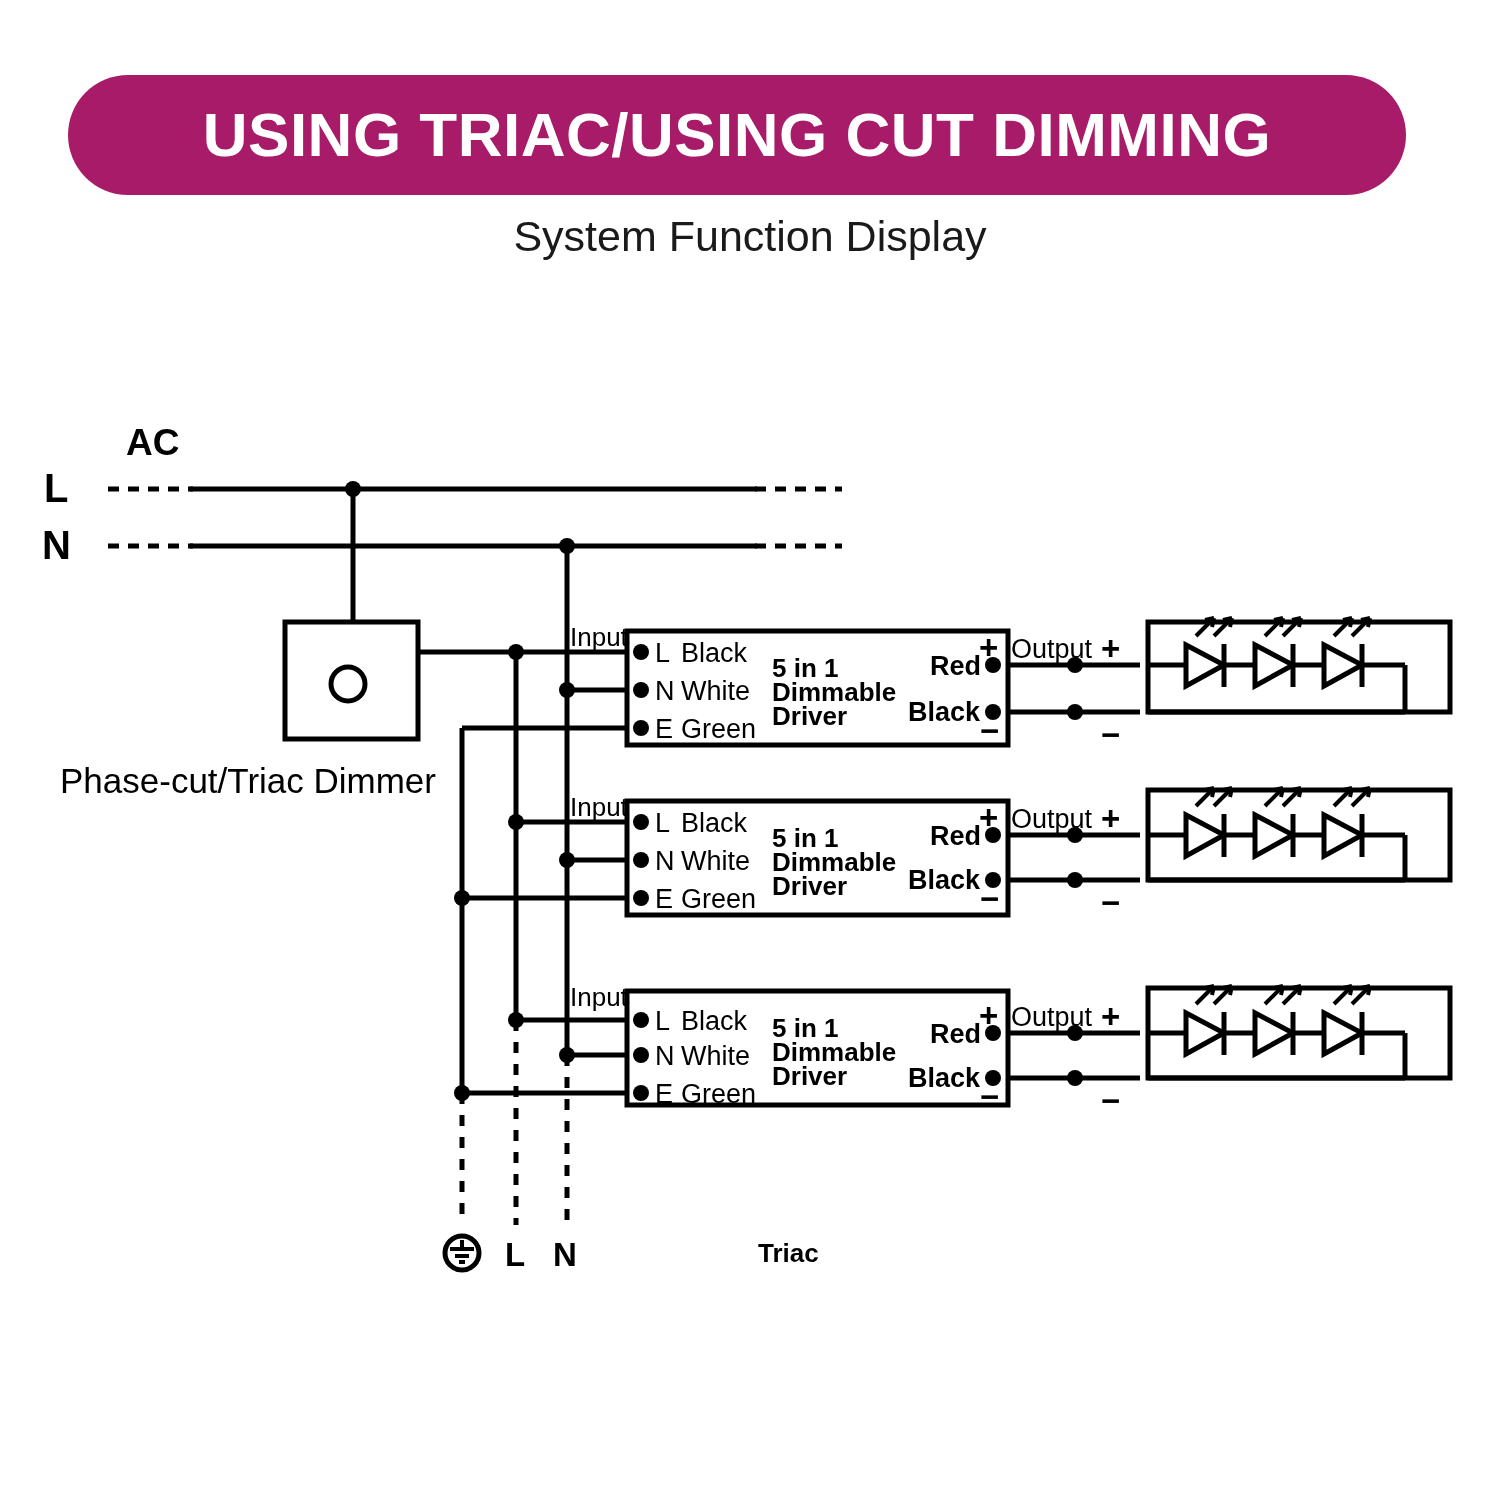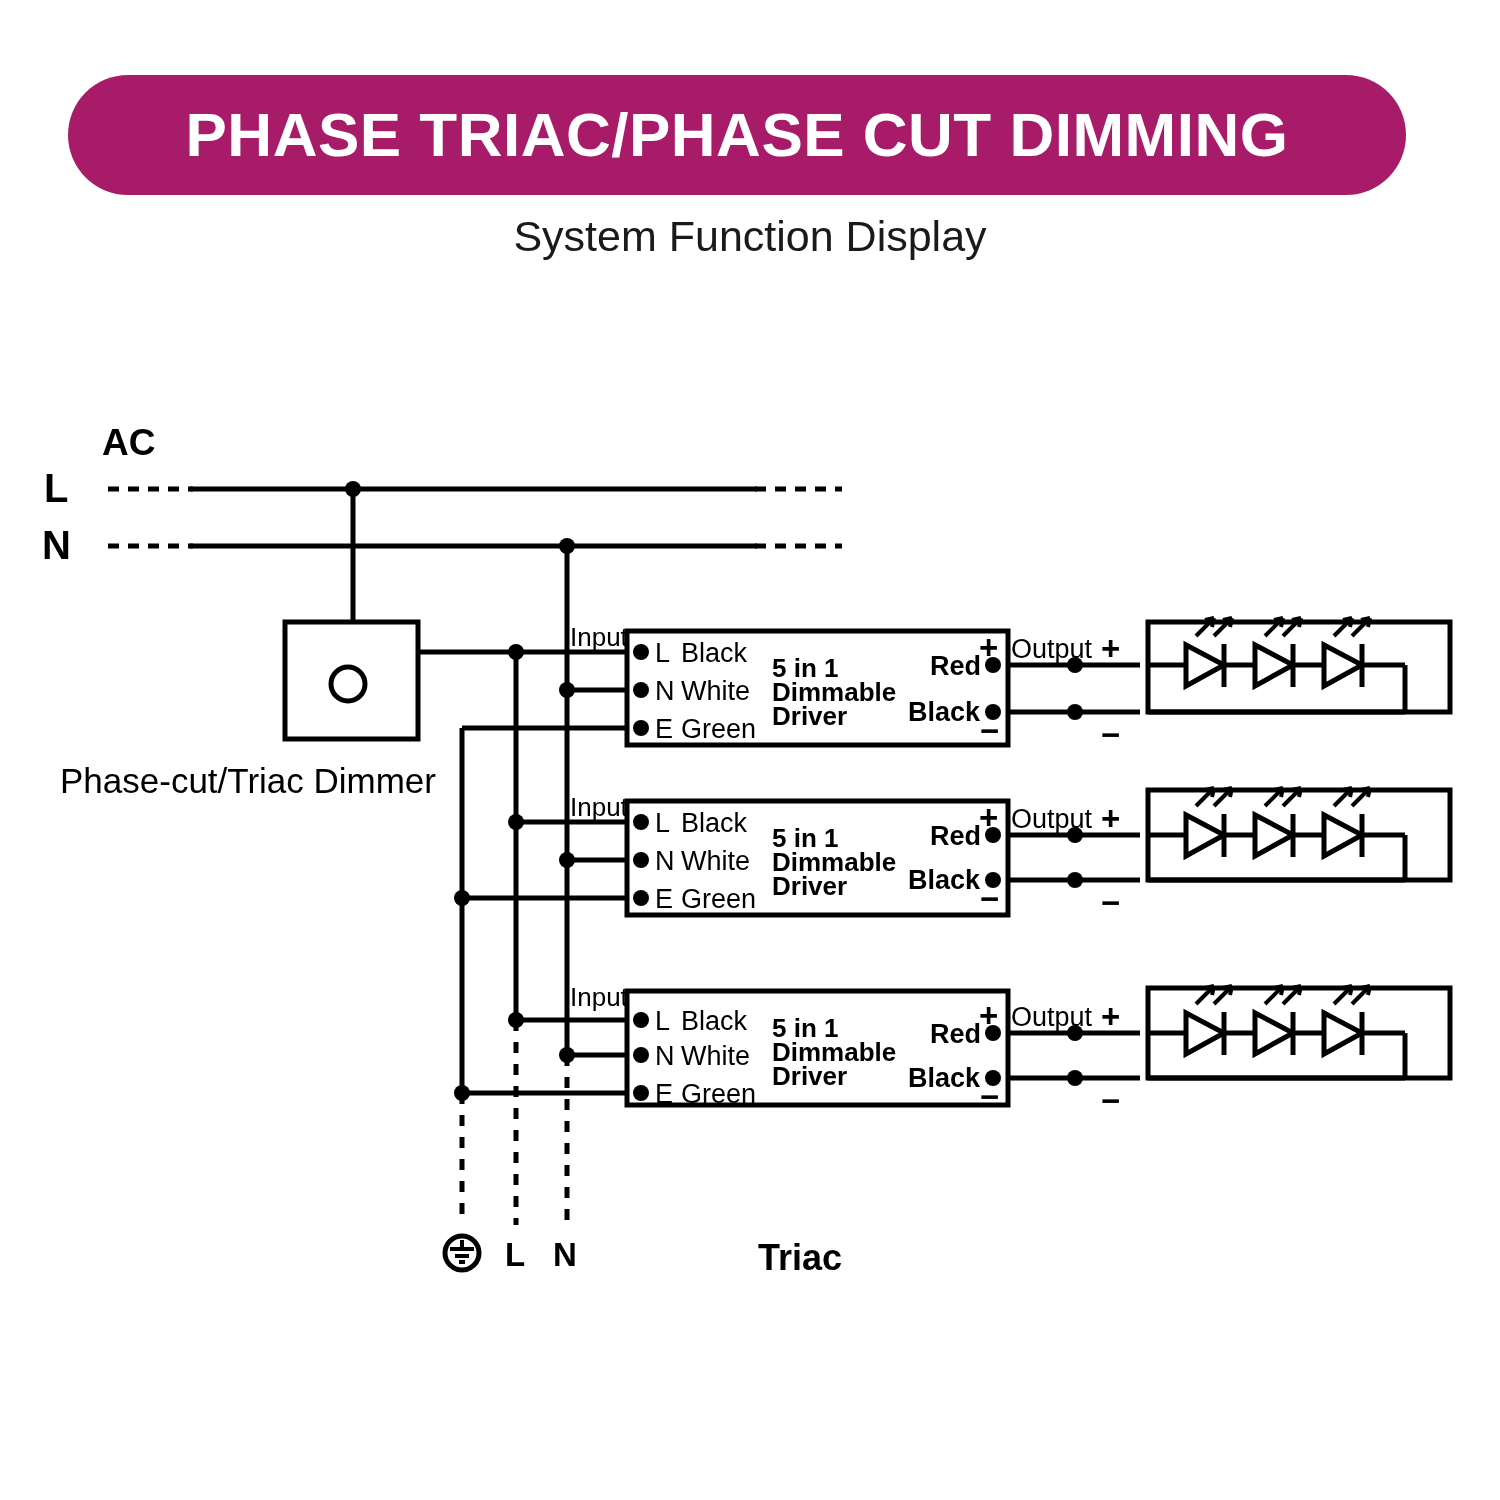--- a/index.html
+++ b/index.html
@@ -57,21 +57,21 @@
     white-space: nowrap;
     line-height: 1;
   }
 </style>
 </head>
 <body>
 
 <div id="page">
 
   <div id="banner" style="background: rgb(168, 27, 105);">
-    <div id="banner-title">PHASE TRIAC/PHASE CUT DIMMING</div>
+    <div id="banner-title">USING TRIAC/USING CUT DIMMING</div>
   </div>
 
   <div id="subtitle">System Function Display</div>
 
   <svg id="diagram" viewBox="0 0 1500 1500">
     <g stroke="#000" fill="none" stroke-width="5" stroke-linecap="butt">
 
       <line x1="108" y1="489" x2="193" y2="489" stroke-dasharray="11 9"></line>
       <line x1="190" y1="489" x2="757" y2="489"></line>
       <line x1="755" y1="489" x2="842" y2="489" stroke-dasharray="11 9"></line>
@@ -244,21 +244,21 @@
 
       <circle cx="1075" cy="665" r="8"></circle>
       <circle cx="1075" cy="712" r="8"></circle>
       <circle cx="1075" cy="835" r="8"></circle>
       <circle cx="1075" cy="880" r="8"></circle>
       <circle cx="1075" cy="1033" r="8"></circle>
       <circle cx="1075" cy="1078" r="8"></circle>
     </g>
   </svg>
 
-  <div class="dlabel" style="left:102px; top:424px; font-size:37px; font-weight:bold;text-align:right;">AC</div>
+  <div class="dlabel" style="left:126px; top:424px; font-size:37px; font-weight:bold;text-align:right;">AC</div>
   <div class="dlabel" style="left:44px; top:468px; font-size:40px; font-weight:bold;">L</div>
   <div class="dlabel" style="left:42px; top:525px; font-size:40px; font-weight:bold;">N</div>
 
   <div class="dlabel" style="left:60px; top:763px; font-size:35px;">Phase-cut/Triac Dimmer</div>
 
   <div class="dlabel" style="left:570px; top:624px; font-size:26px;">Input</div>
   <div class="dlabel" style="left:655px; top:640px; font-size:27px;">L</div>
   <div class="dlabel" style="left:681px; top:640px; font-size:27px;">Black</div>
   <div class="dlabel" style="left:655px; top:678px; font-size:27px;">N</div>
   <div class="dlabel" style="left:681px; top:678px; font-size:27px;">White</div>
@@ -307,15 +307,15 @@
   <div class="dlabel" style="left:930px; top:1021px; font-size:27px; font-weight:bold;">Red</div>
   <div class="dlabel" style="left:908px; top:1065px; font-size:27px; font-weight:bold;">Black</div>
   <div class="dlabel" style="left:980px; top:1080px; font-size:33px; font-weight:bold;">−</div>
   <div class="dlabel" style="left:1011px; top:1004px; font-size:27px;">Output</div>
   <div class="dlabel" style="left:1101px; top:1000px; font-size:33px; font-weight:bold;">+</div>
   <div class="dlabel" style="left:1101px; top:1084px; font-size:33px; font-weight:bold;">−</div>
 
   <div class="dlabel" style="left:505px; top:1238px; font-size:33px; font-weight:bold;">L</div>
   <div class="dlabel" style="left:553px; top:1238px; font-size:33px; font-weight:bold;">N</div>
 
-  <div class="dlabel" style="left:758px; top:1240px; font-size:36px; font-weight:bold;">Triac</div>
+  <div class="dlabel" style="left:758px; top:1240px; font-size:26px; font-weight:bold;">Triac</div>
 
 </div>
 
 </body></html>

